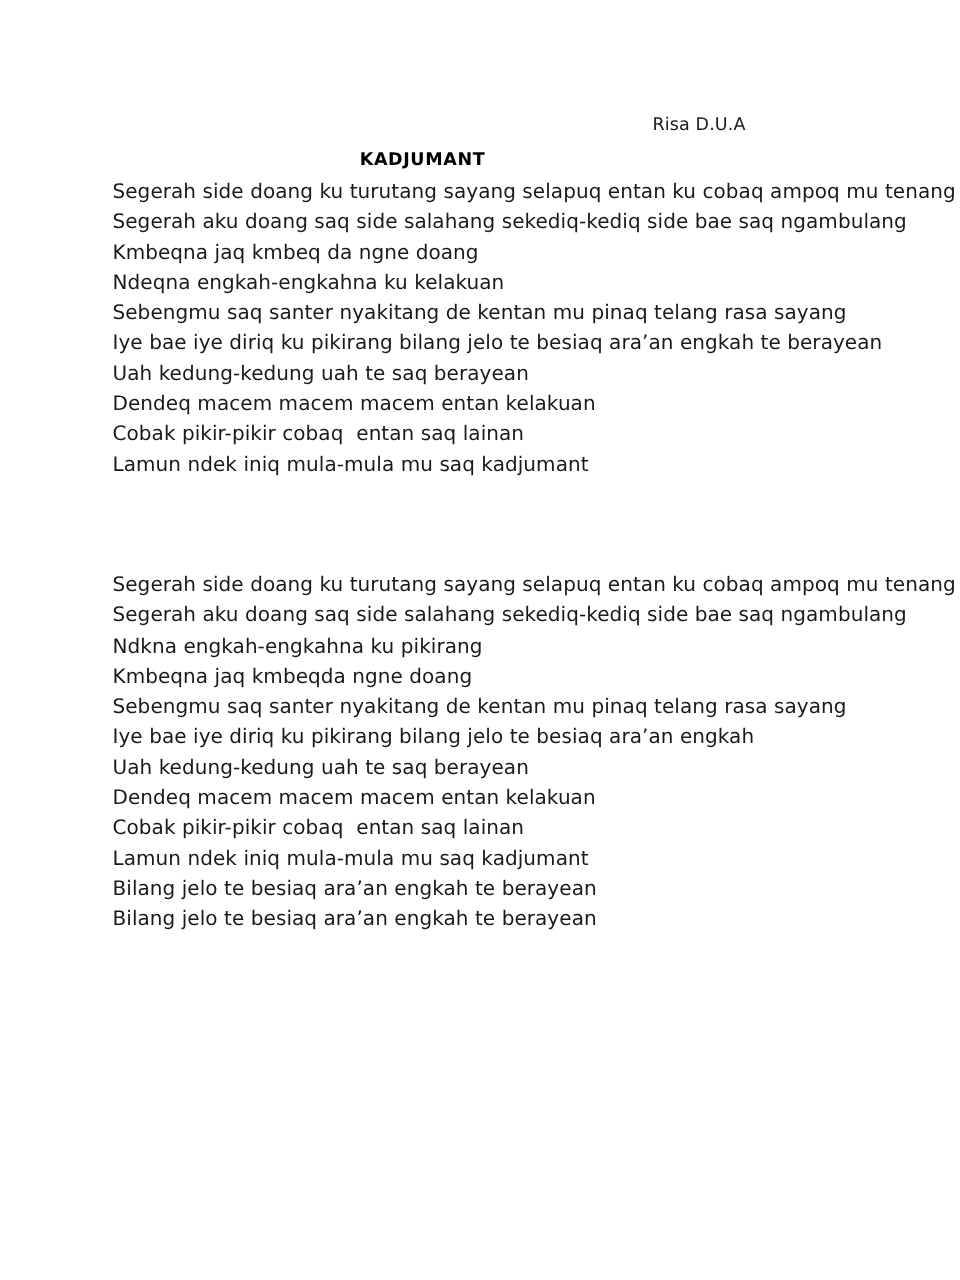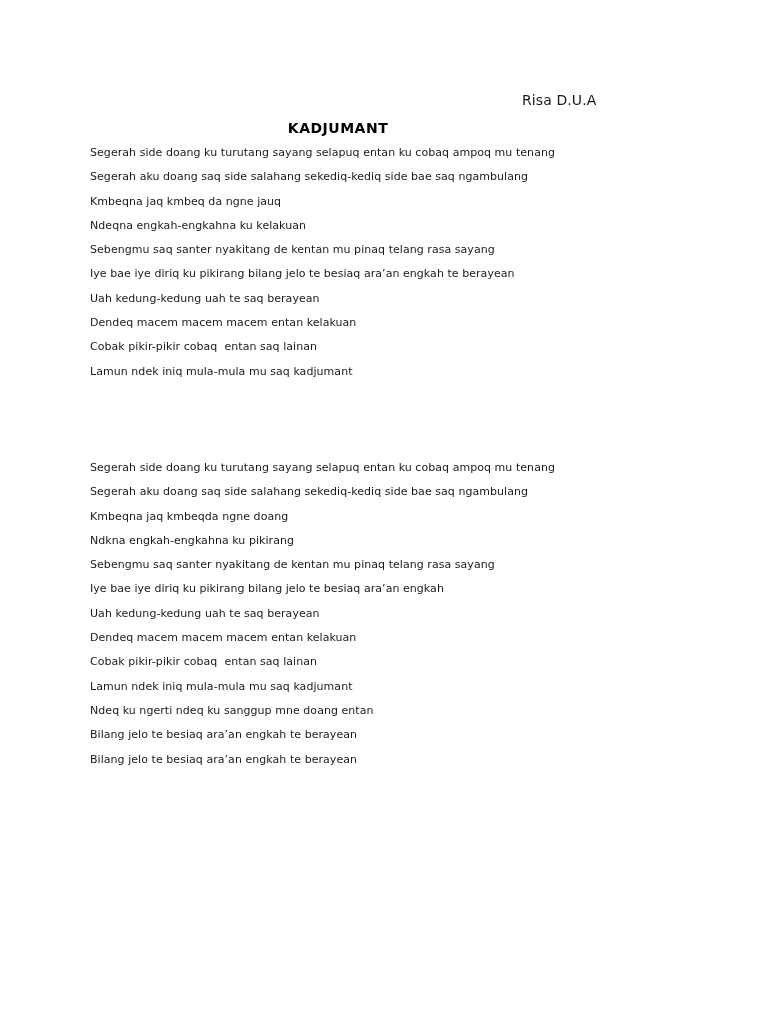--- a/index.html
+++ b/index.html
@@ -44,55 +44,54 @@
     .stanza {
       position: absolute;
       left: 90px;
       margin: 0;
       padding: 0;
       list-style: none;
     }
     .stanza-1 { top: 144px; }
     .stanza-2 { top: 459px; }
     .line {
-      font-size: 11px;
+      font-size: 16px;
       height: 24.3px;
       line-height: 18px;
       white-space: pre;
       letter-spacing: 0.05px;
     }
   </style>
 </head>
 <body>
 
 <div class="page">
   <div class="author">Risa D.U.A</div>
   <div class="title">KADJUMANT</div>
 
   <ul class="stanza stanza-1">
     <li class="line">Segerah side doang ku turutang sayang selapuq entan ku cobaq ampoq mu tenang</li>
     <li class="line">Segerah aku doang saq side salahang sekediq-kediq side bae saq ngambulang</li>
-    <li class="line">Kmbeqna jaq kmbeq da ngne jauq</li>
+    <li class="line">Kmbeqna jaq kmbeq da ngne doang</li>
     <li class="line">Ndeqna engkah-engkahna ku kelakuan</li>
     <li class="line">Sebengmu saq santer nyakitang de kentan mu pinaq telang rasa sayang</li>
     <li class="line">Iye bae iye diriq ku pikirang bilang jelo te besiaq ara’an engkah te berayean</li>
     <li class="line">Uah kedung-kedung uah te saq berayean</li>
     <li class="line">Dendeq macem macem macem entan kelakuan</li>
     <li class="line">Cobak pikir-pikir cobaq  entan saq lainan</li>
     <li class="line">Lamun ndek iniq mula-mula mu saq kadjumant</li>
   </ul>
 
   <ul class="stanza stanza-2">
     <li class="line">Segerah side doang ku turutang sayang selapuq entan ku cobaq ampoq mu tenang</li>
     <li class="line">Segerah aku doang saq side salahang sekediq-kediq side bae saq ngambulang</li>
+    <li class="line">Ndkna engkah-engkahna ku pikirang</li>
     <li class="line">Kmbeqna jaq kmbeqda ngne doang</li>
-    <li class="line">Ndkna engkah-engkahna ku pikirang</li>
     <li class="line">Sebengmu saq santer nyakitang de kentan mu pinaq telang rasa sayang</li>
     <li class="line">Iye bae iye diriq ku pikirang bilang jelo te besiaq ara’an engkah</li>
     <li class="line">Uah kedung-kedung uah te saq berayean</li>
     <li class="line">Dendeq macem macem macem entan kelakuan</li>
     <li class="line">Cobak pikir-pikir cobaq  entan saq lainan</li>
     <li class="line">Lamun ndek iniq mula-mula mu saq kadjumant</li>
-    <li class="line">Ndeq ku ngerti ndeq ku sanggup mne doang entan</li>
     <li class="line">Bilang jelo te besiaq ara’an engkah te berayean</li>
     <li class="line">Bilang jelo te besiaq ara’an engkah te berayean</li>
   </ul>
 </div>
 
 </body></html>

